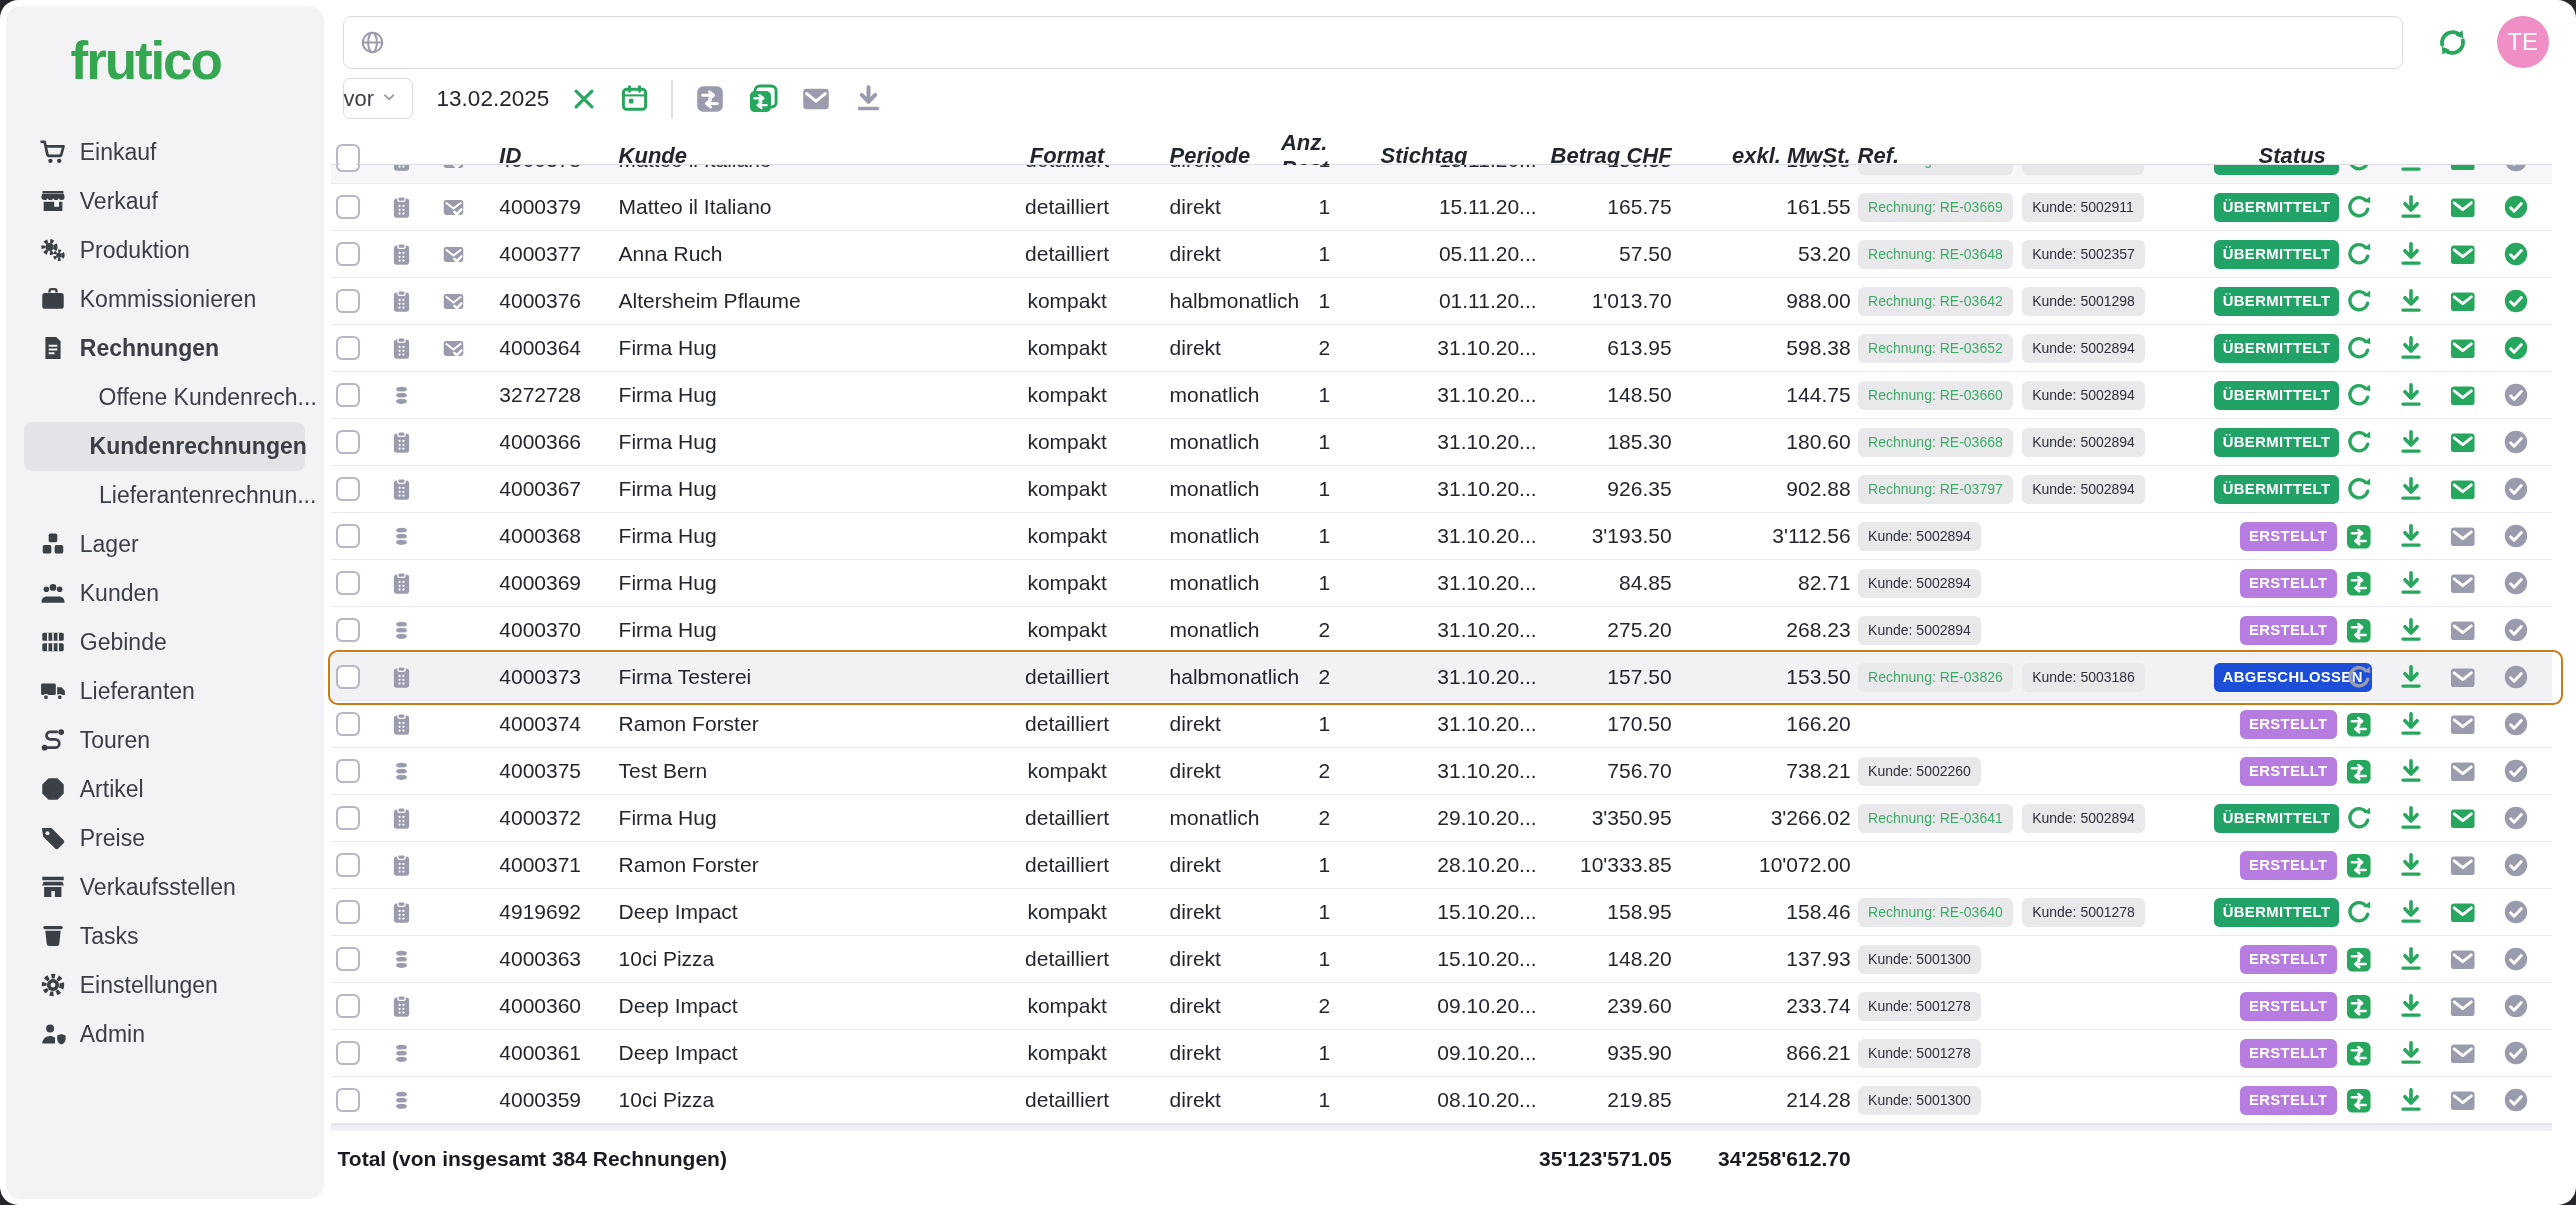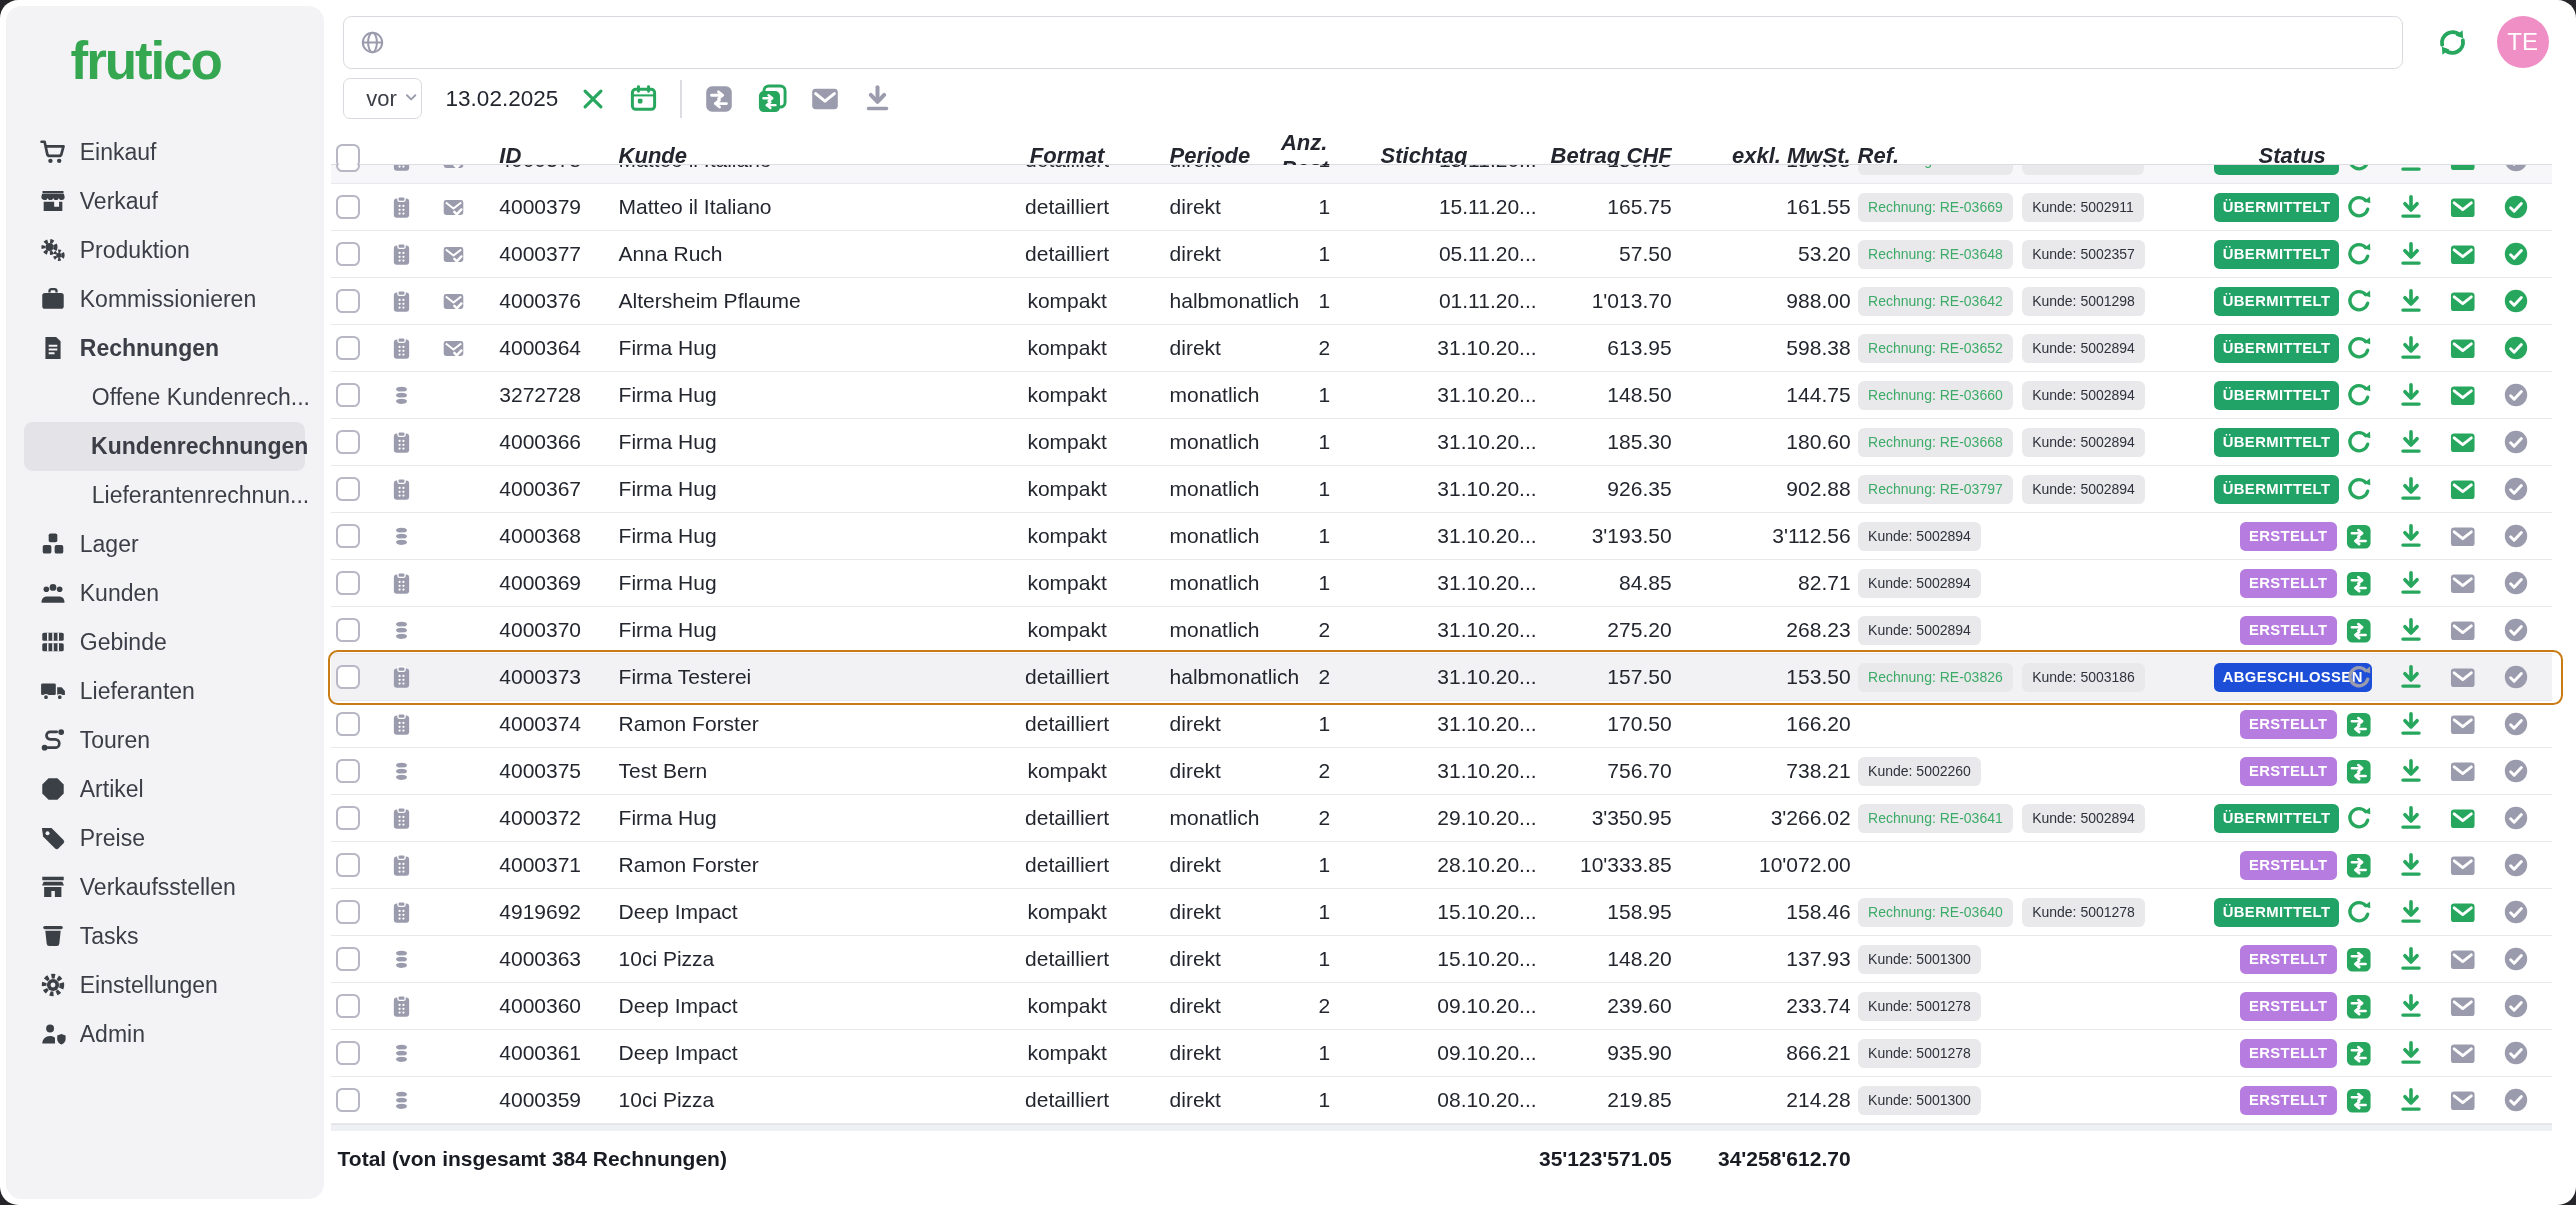--- a/index.html
+++ b/index.html
@@ -6,36 +6,36 @@
   body { margin:0; background:#26262a; font-family:"Liberation Sans", sans-serif; }
   .app { width:2576px; height:1205px; background:#ffffff; border-radius:18.3px; overflow:hidden; display:flex; }
 
   
   .sidebar { width:318px; margin:5.6px 0 5.6px 5.6px; background:#f3f3f6; border-radius:15.5px; flex:none; overflow:hidden; }
   .logo { font-size:53px; font-weight:800; color:#35a750; letter-spacing:-2.1px; margin:24px 0 0 65px; }
   .nav { margin-top:37px; }
   .side-item { height:49px; display:flex; align-items:center; padding-left:32px; font-size:23px; color:#3b3e46; cursor:pointer; white-space:nowrap; }
   .side-item .ic { width:31px; height:31px; flex:none; display:flex; align-items:center; justify-content:center; }
   .side-item .lbl { margin-left:11.2px; }
-  .side-item.sub { padding-left:75px; }
+  .side-item.sub { padding-left:75px;justify-content:center; }
   .side-item.bold .lbl, .side-item.bold { font-weight:bold; }
   .side-item.selected { background:#e4e4e8; border-radius:8.4px; margin:0 18.3px; padding-left:56px; font-weight:bold; }
 
   
   .main { flex:1; padding-top:15.5px; min-width:0; }
   .row1 { display:flex; align-items:center; margin:0 27.4px 0 19px; height:53px; }
   .search { flex:1; height:53px; border:1.4px solid #d9d9df; border-radius:8.4px; display:flex; align-items:center; background:#fff; }
   .search .ic { margin-left:15.5px; display:flex; }
   .search input { border:none; outline:none; flex:1; font-size:21px; margin:0 14px; font-family:inherit; color:#23262e; background:transparent; }
   .iconbtn { background:none; border:none; padding:0; cursor:pointer; display:flex; align-items:center; justify-content:center; }
   .sync { margin-left:32px; }
   .avatar { width:52px; height:52px; border-radius:50%; background:#ef8fc5; color:#fff; font-size:24px; display:flex; align-items:center; justify-content:center; margin-left:27px; cursor:pointer; flex:none; }
 
   .row2 { margin:9.8px 0 0 19px; display:flex; align-items:center; height:41px; }
-  .opsel { width:79px; height:41px; border:1.4px solid #d9d9df; border-radius:7px; display:flex; align-items:center; justify-content:flex-end; gap:5.6px; font-size:22px; color:#3b3e46; cursor:pointer; background:#fff; }
+  .opsel { width:70px; height:41px; border:1.4px solid #d9d9df; border-radius:7px; display:flex; align-items:center; justify-content:flex-start; gap:5.6px; font-size:22px; color:#3b3e46; cursor:pointer; background:#fff; }
   .dateval { margin-left:24px; font-size:22.5px; color:#23262e; }
   .row2 .iconbtn { margin-left:21px; }
   .vdiv { width:1.4px; height:38px; background:#dcdce1; margin-left:21px; }
 
   
   .table { margin:11.2px 24px 0 7px; }
   .grid { display:grid; grid-template-columns:45px 51px 53px 105px 380px 166px 149px 84px 173px 135px 179px 363px 123px 214px; align-items:center; }
   .thead { height:35px; font-weight:bold; font-size:22px; color:#23262e; border-bottom:1.4px solid #dcdce2;font-style:italic; }
   .c-id { padding-left:19.7px; } .c-kunde { padding-left:34px; } .c-format { padding-left:39px;text-align:center; } .c-periode { padding-left:39px; }
   .c-anz { padding-left:1.4px; } .c-stich { text-align:right; } .thead .c-stich { text-align:left; padding-left:17px; }

